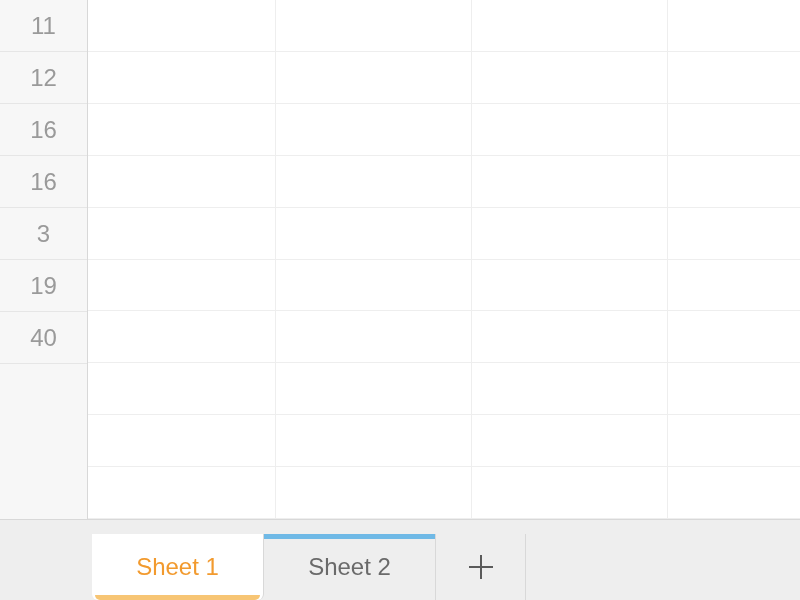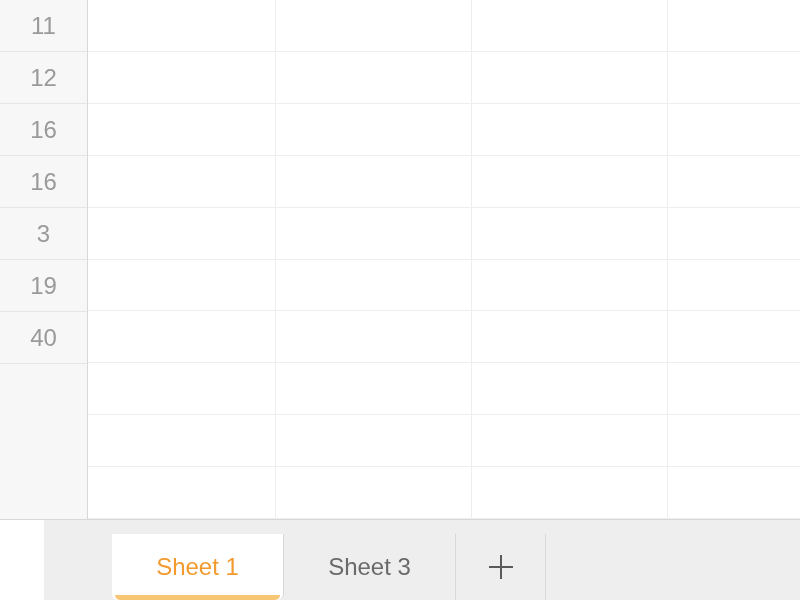--- a/index.html
+++ b/index.html
@@ -55,22 +55,21 @@
     .cell:nth-child(1) { width: 188px; }
     .cell:nth-child(2) { width: 196px; }
     .cell:nth-child(3) { width: 196px; }
     .cell:nth-child(4) { flex: 1; border-right: none; }
 
     .tab-bar {
       height: 80px;
       background: #eeeeee;
       display: flex;
       align-items: flex-end;
-      padding-left: 68px;
-      margin-left: 44px;
+      padding-left: 92px;
     }
     .tab {
       height: 66px;
       width: 172px;
       display: flex;
       align-items: center;
       justify-content: center;
       font-size: 24px;
       font-weight: 400;
       border-right: 1px solid #d8d8d8;
@@ -212,19 +211,19 @@
         <div class="cell"></div>
         <div class="cell"></div>
       </div>
   </div>
 </div>
 
 <div class="tab-bar">
   <div class="tab active">
     <span>Sheet 1</span>
   </div>
-  <div class="tab">
-    <span>Sheet 3</span>
+  <div class="tab highlighted">
+    <span>Sheet 2</span>
   </div>
   <div class="add-tab">
     <div class="plus-icon"></div>
   </div>
 </div>
 
 </body></html>

